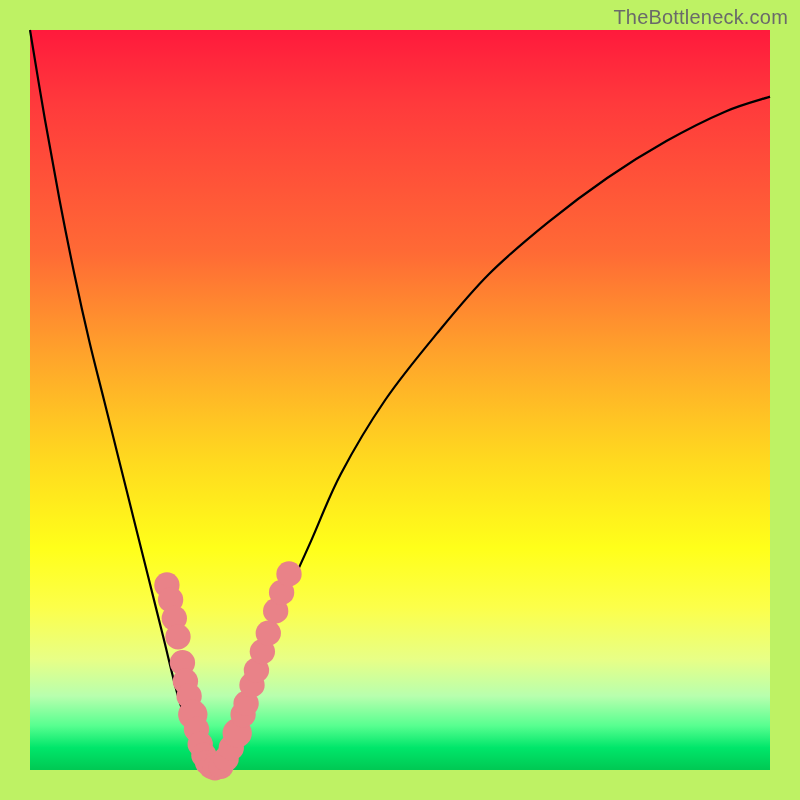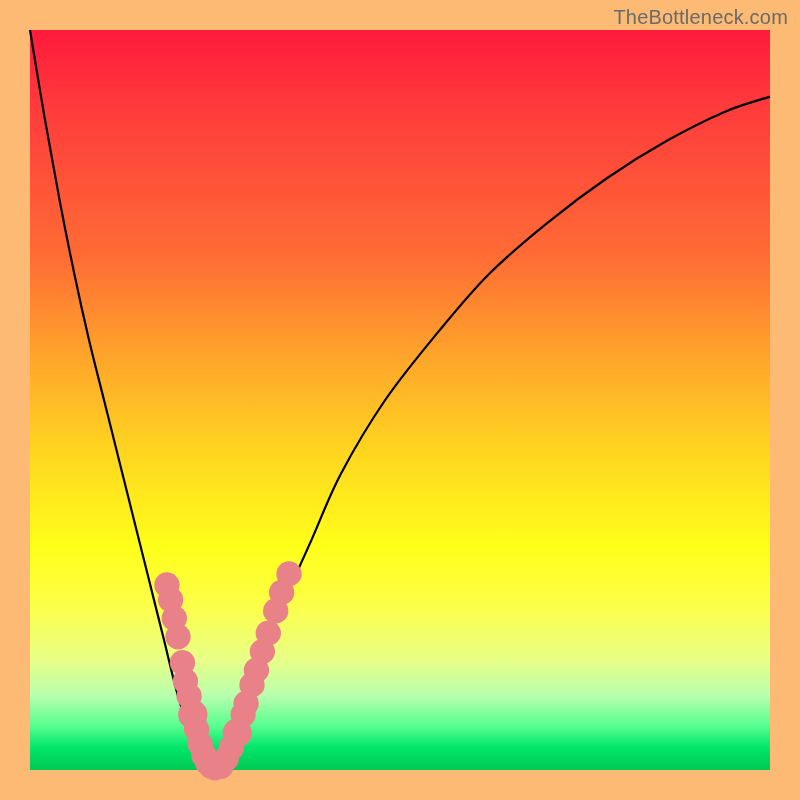--- a/index.html
+++ b/index.html
@@ -10,21 +10,21 @@
     overflow: hidden;
     background: #000;
     font-family: Arial, Helvetica, sans-serif;
   }
   .frame {
     position: absolute;
     top: 0;
     left: 0;
     width: 800px;
     height: 800px;
-    background: #fdba74;
+    background: #bef264;
   }
   .plot-area {
     position: absolute;
     top: 30px;
     left: 30px;
     width: 740px;
     height: 740px;
     
     background: linear-gradient(
       to bottom,

